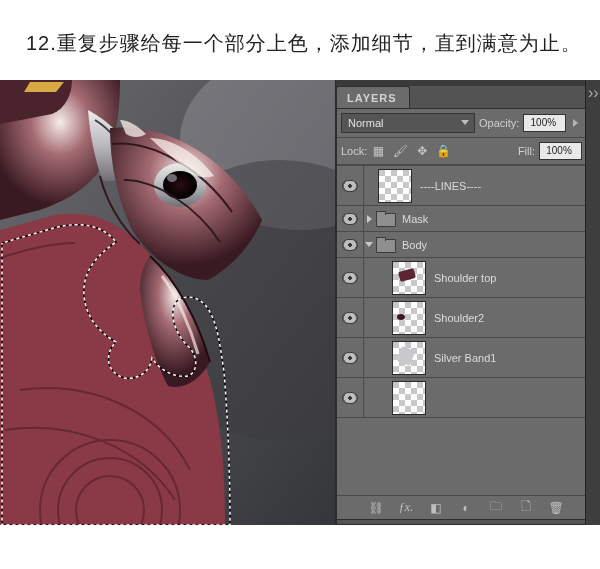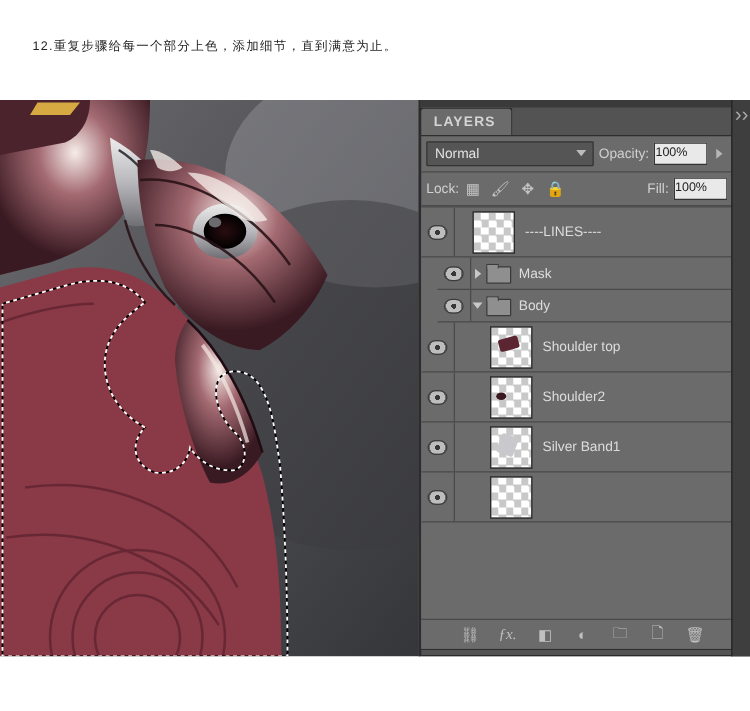--- a/index.html
+++ b/index.html
@@ -14,21 +14,21 @@
   .page {
     position: relative;
     width: 600px;
     height: 569px;
     background: #fff;
   }
   .intro-text {
     position: absolute;
     left: 26px;
     top: 30px;
-    font-size: 10px;
+    font-size: 20px;
     color: #222;
     letter-spacing: 1px;
   }
 
   .screenshot {
     position: absolute;
     left: 0;
     top: 80px;
     width: 600px;
     height: 445px;
@@ -137,21 +137,21 @@
     right: 5px; top: 6px;
     border-left: 4px solid transparent;
     border-right: 4px solid transparent;
     border-top: 5px solid #bcbcbc;
   }
   .num-box {
     width: 38px; height: 16px;
     background: #e9e9e9;
     border: 1px solid #333;
     font-size: 10px;
-    text-align: left;
+    text-align: center;
     padding-right: 3px;
     color: #222;
     line-height: 16px;
   }
   .arrow-btn {
     width: 10px; height: 18px;
     display: flex; align-items: center; justify-content: center;
   }
   .arrow-btn::before {
     content: "";
@@ -216,21 +216,21 @@
 
   .layer {
     display: flex;
     align-items: center;
     height: 40px;
     border-bottom: 1px solid #4a4a4a;
     box-sizing: border-box;
     font-size: 11px;
     color: #dcdcdc;
   }
-  .layer.group { height: 26px; margin-left: 13px; }
+  .layer.group { height: 26px; }
   .layer.sel {
     background: #1e7df0;
     color: #fff;
   }
   .eye-col {
     width: 26px; height: 100%;
     border-right: 1px solid #4a4a4a;
     display: flex;
     align-items: center;
     justify-content: center;

